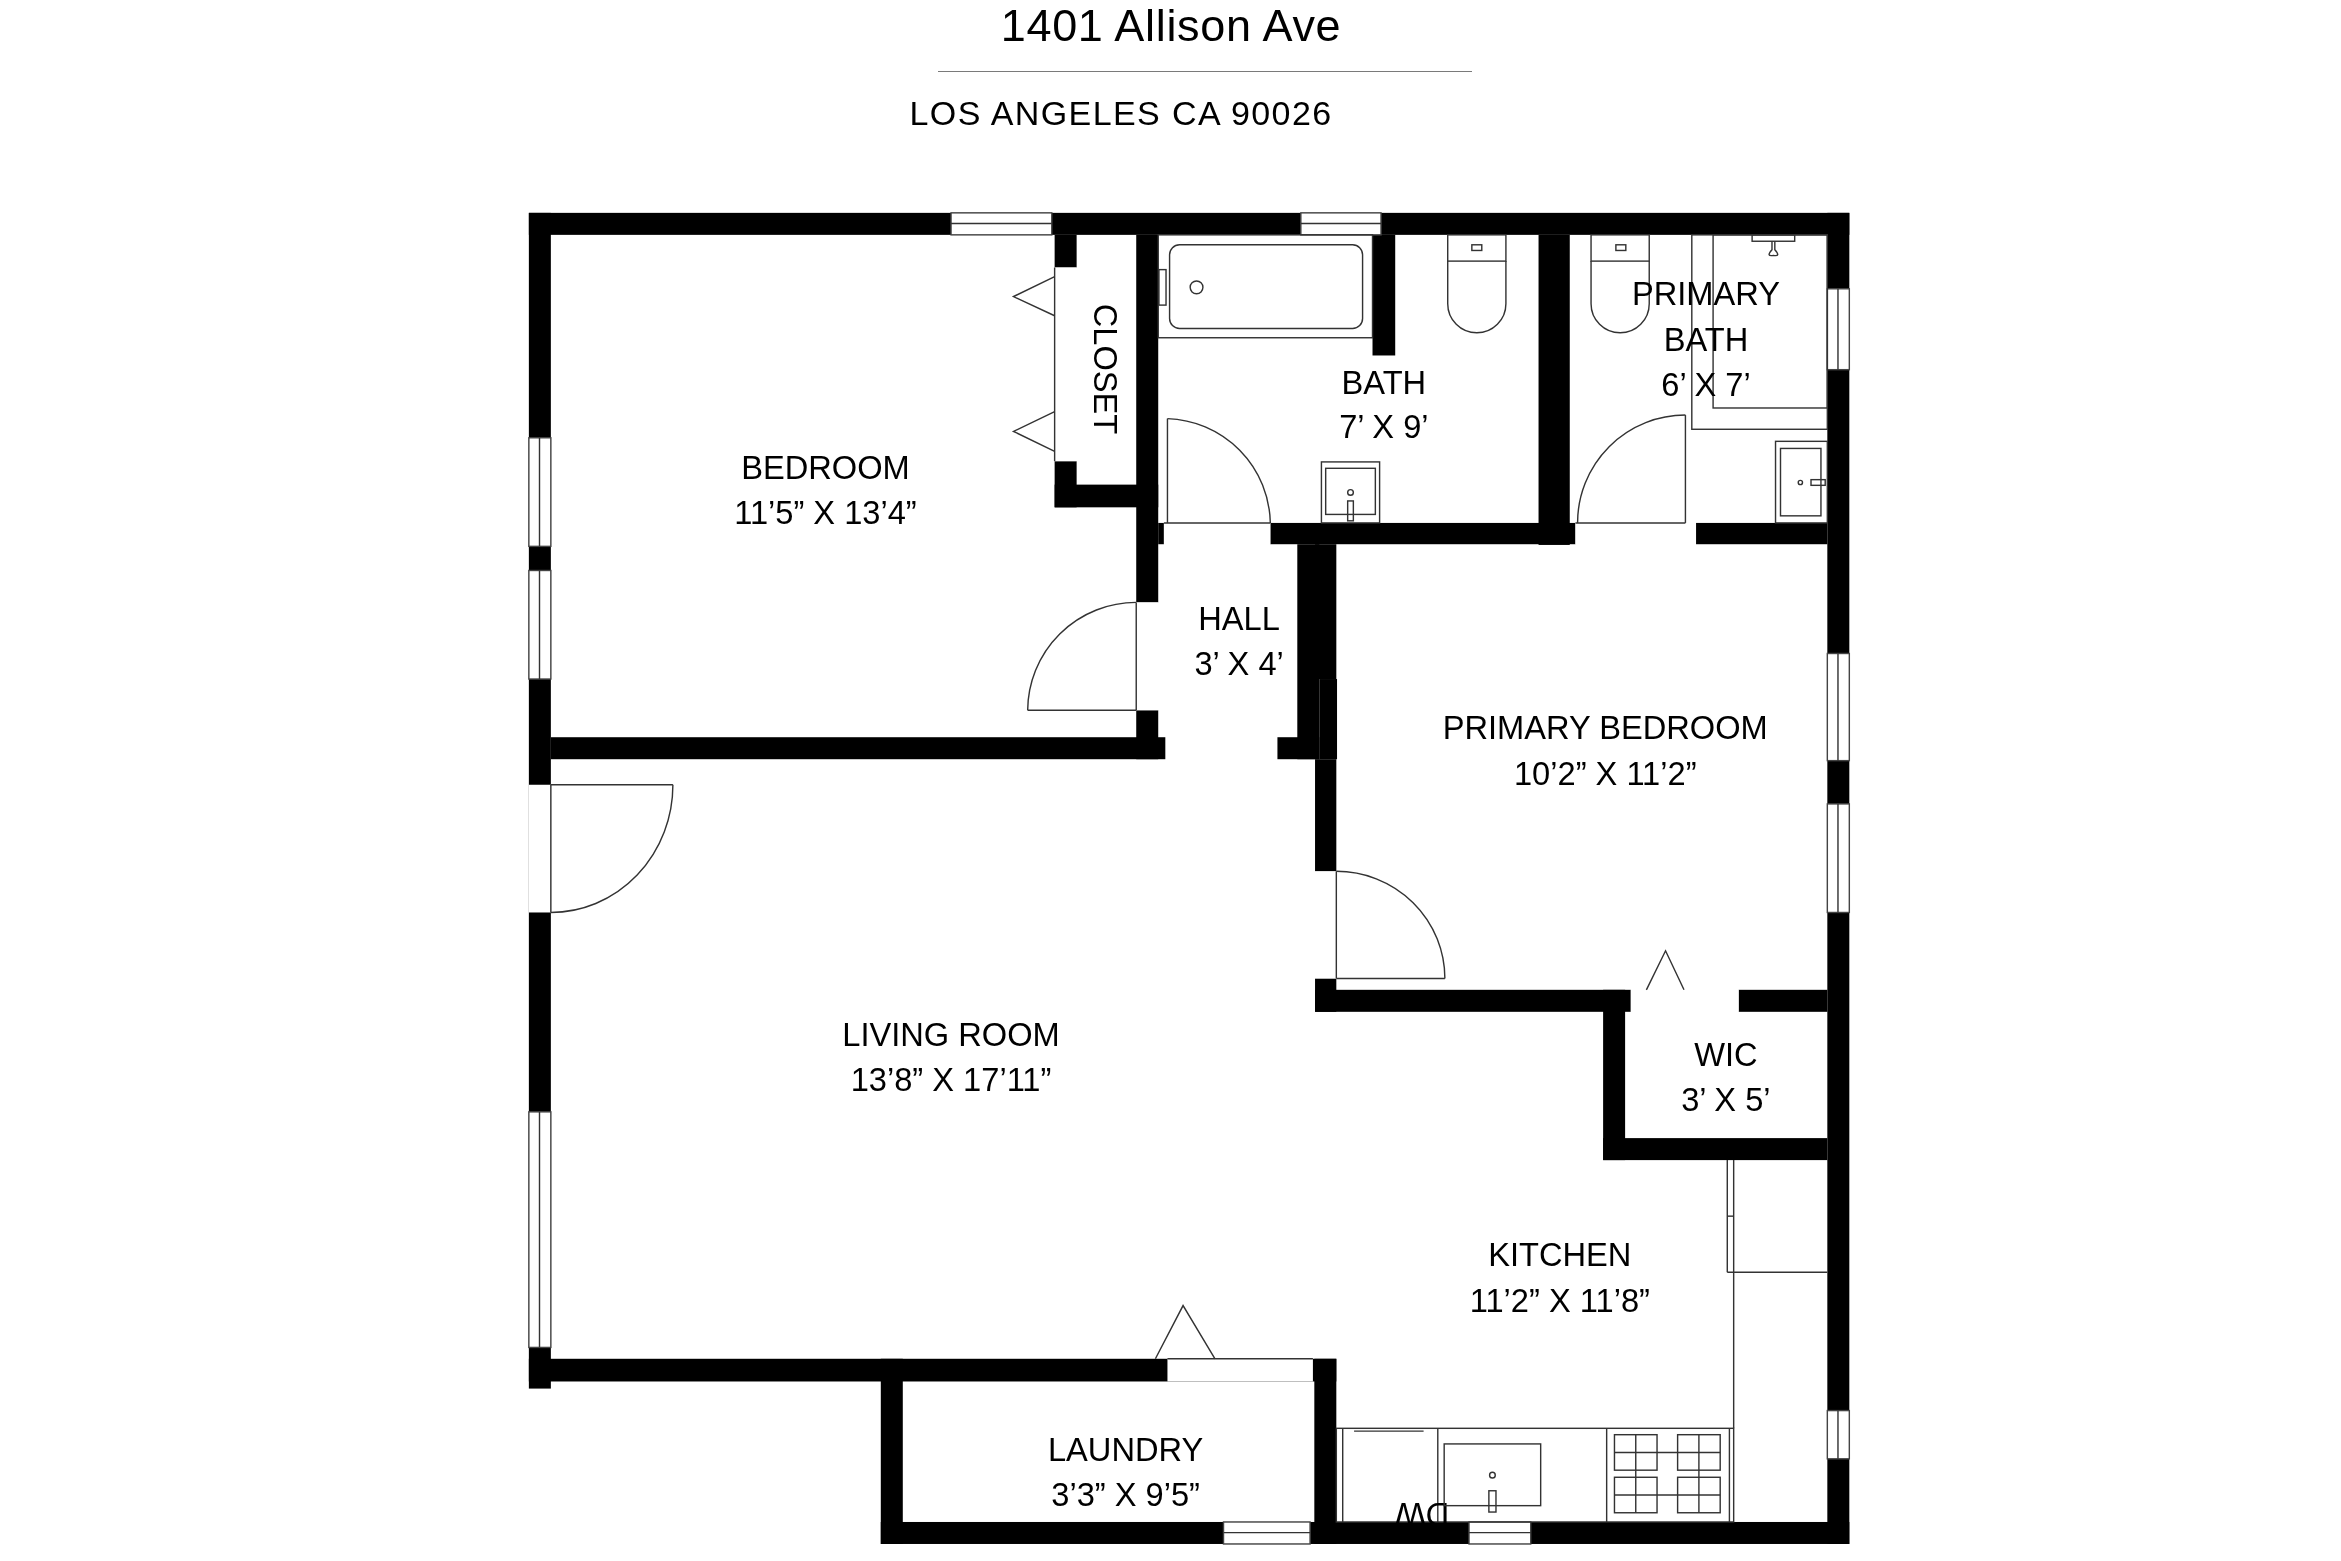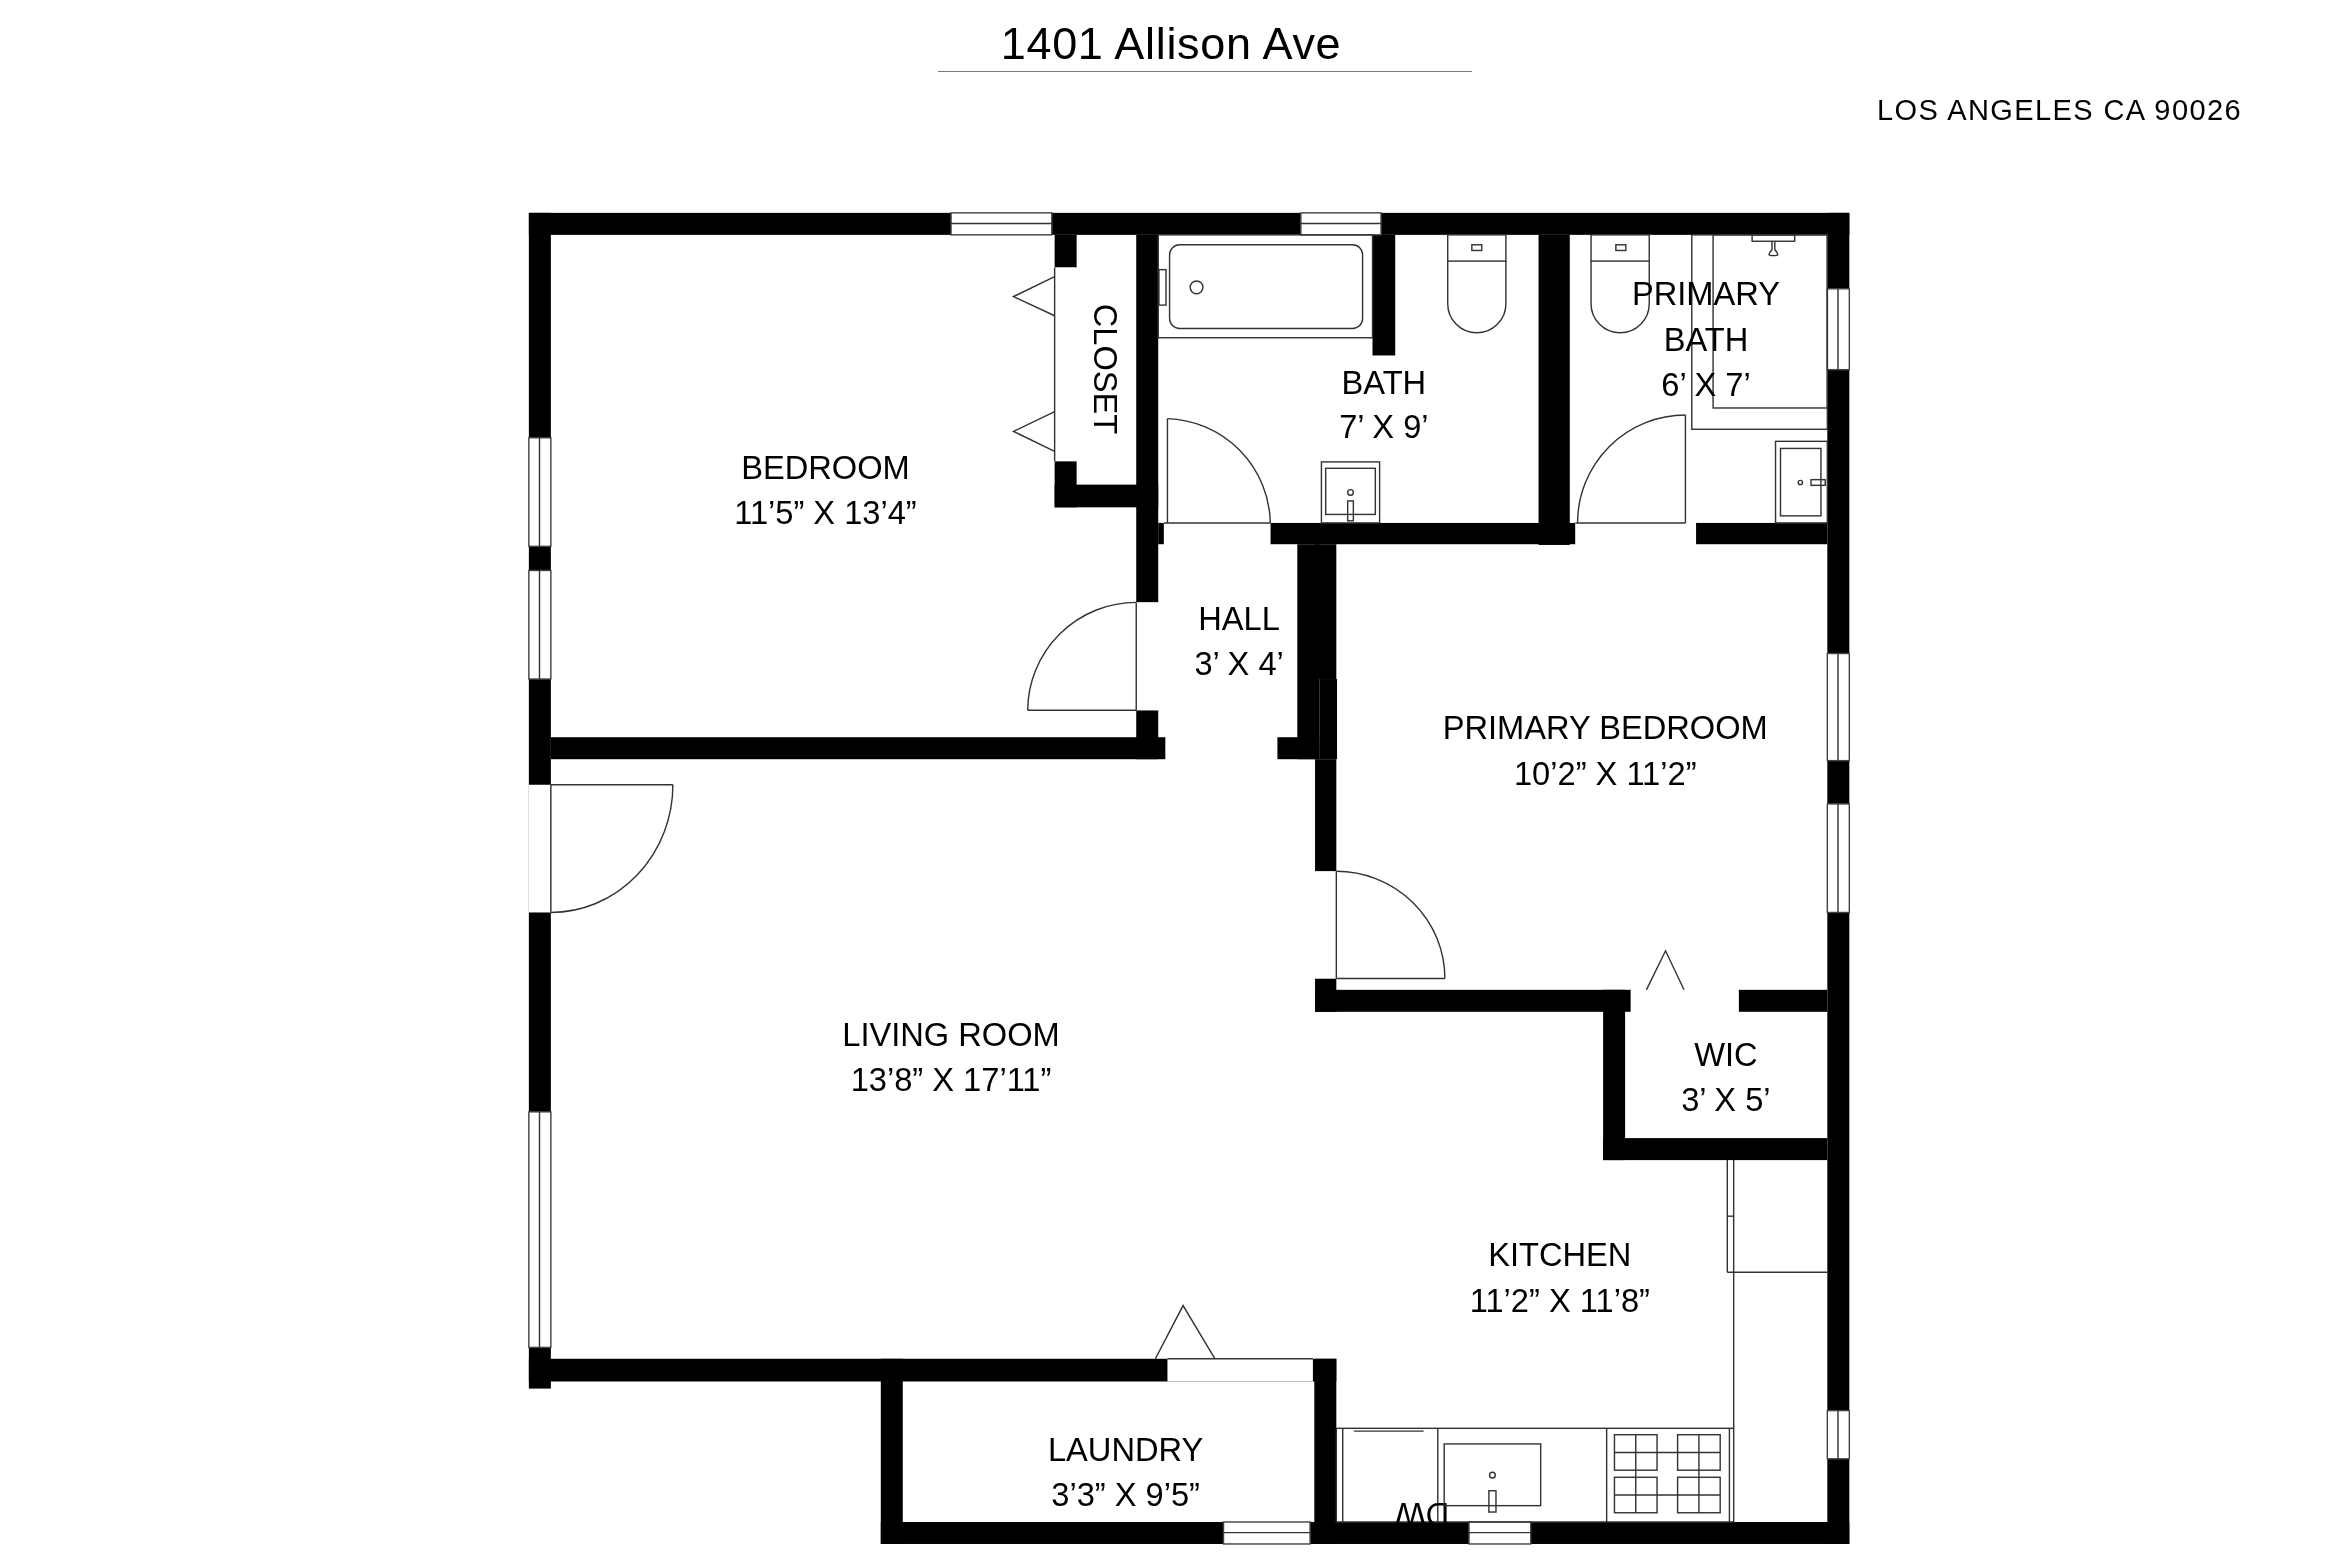--- a/index.html
+++ b/index.html
@@ -1,21 +1,21 @@
 <!DOCTYPE html>
 <html style="font-size:11.4px"><head>
 <meta charset="utf-8">
 <style>
   html, body { margin: 0; padding: 0; background: #ffffff; }
   body { width: 2342px; height: 1561px; position: relative; overflow: hidden;
          font-family: "Liberation Sans", "DejaVu Sans", sans-serif; color: #000; }
   .header { position: absolute; left: 0; top: 0; width: 2342px; text-align: center; }
-  .addr { position: absolute; left: 0; width: 2342px; top: 18px; font-size: 45px; letter-spacing: 0.7px; }
+  .addr { position: absolute; left: 0; width: 2342px; top: 0; font-size: 45px; letter-spacing: 0.7px; }
   .rule { position: absolute; left: 938px; top: 71px; width: 534px; height: 1.4px; background: #7a7a7a; }
-  .city { position: absolute; left: 0; width: 2242px; top: 94px; font-size: 29px; letter-spacing: 1.4px; text-align: right; }
+  .city { position: absolute; left: 0; width: 2242px; top: 94px; font-size: 34px; letter-spacing: 1.4px; }
   svg { position: absolute; left: 0; top: 0; }
   .lbl { font-family: "Liberation Sans", "DejaVu Sans", sans-serif; font-size: 46px; fill: #000; text-anchor: middle; }
   .wall { fill: #000; }
   .ln { fill: none; stroke: #333; stroke-width: 2; }
   .win { fill: #fff; stroke: #444; stroke-width: 2; }
   .open { fill: #fff; stroke: none; }
 </style>
 </head>
 <body>
 

